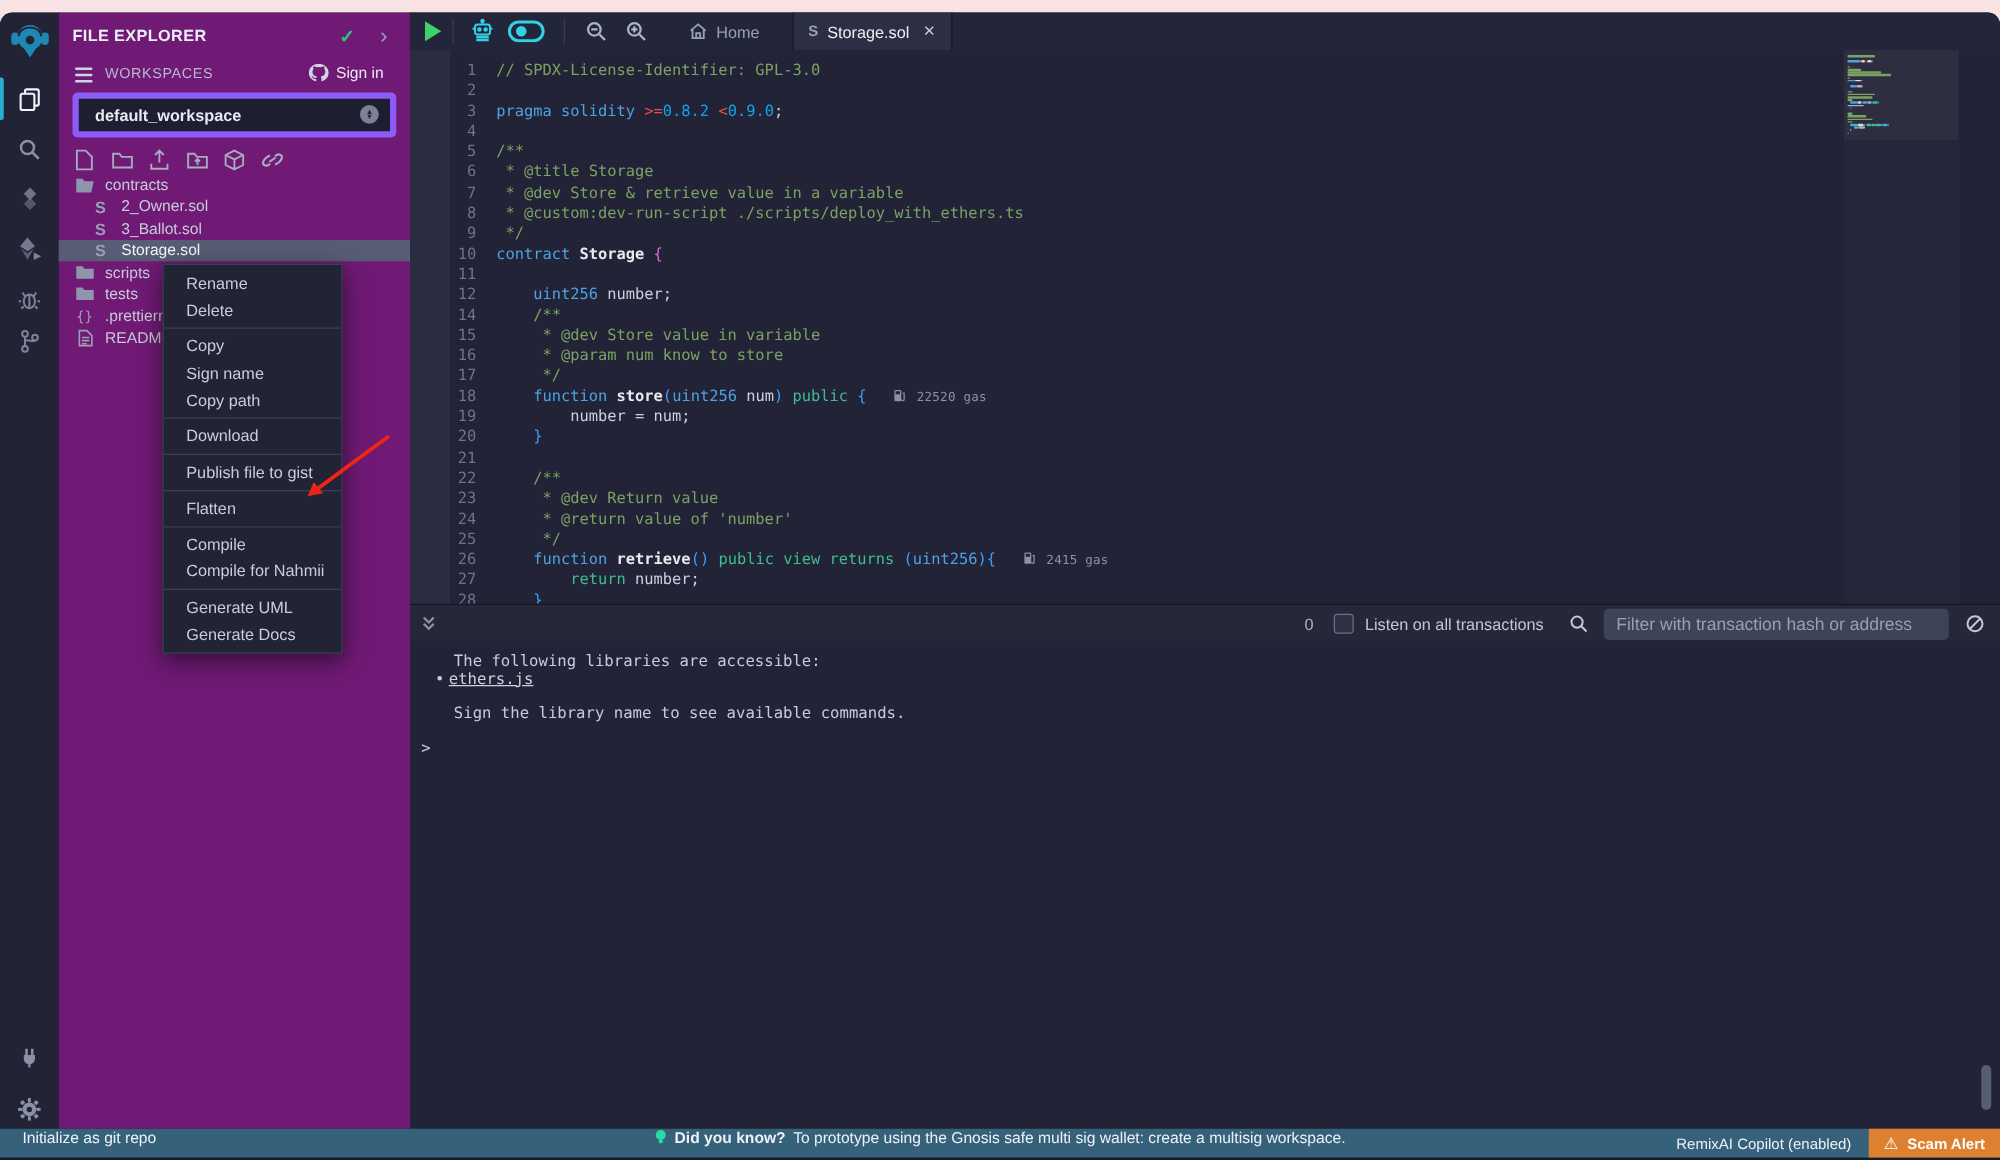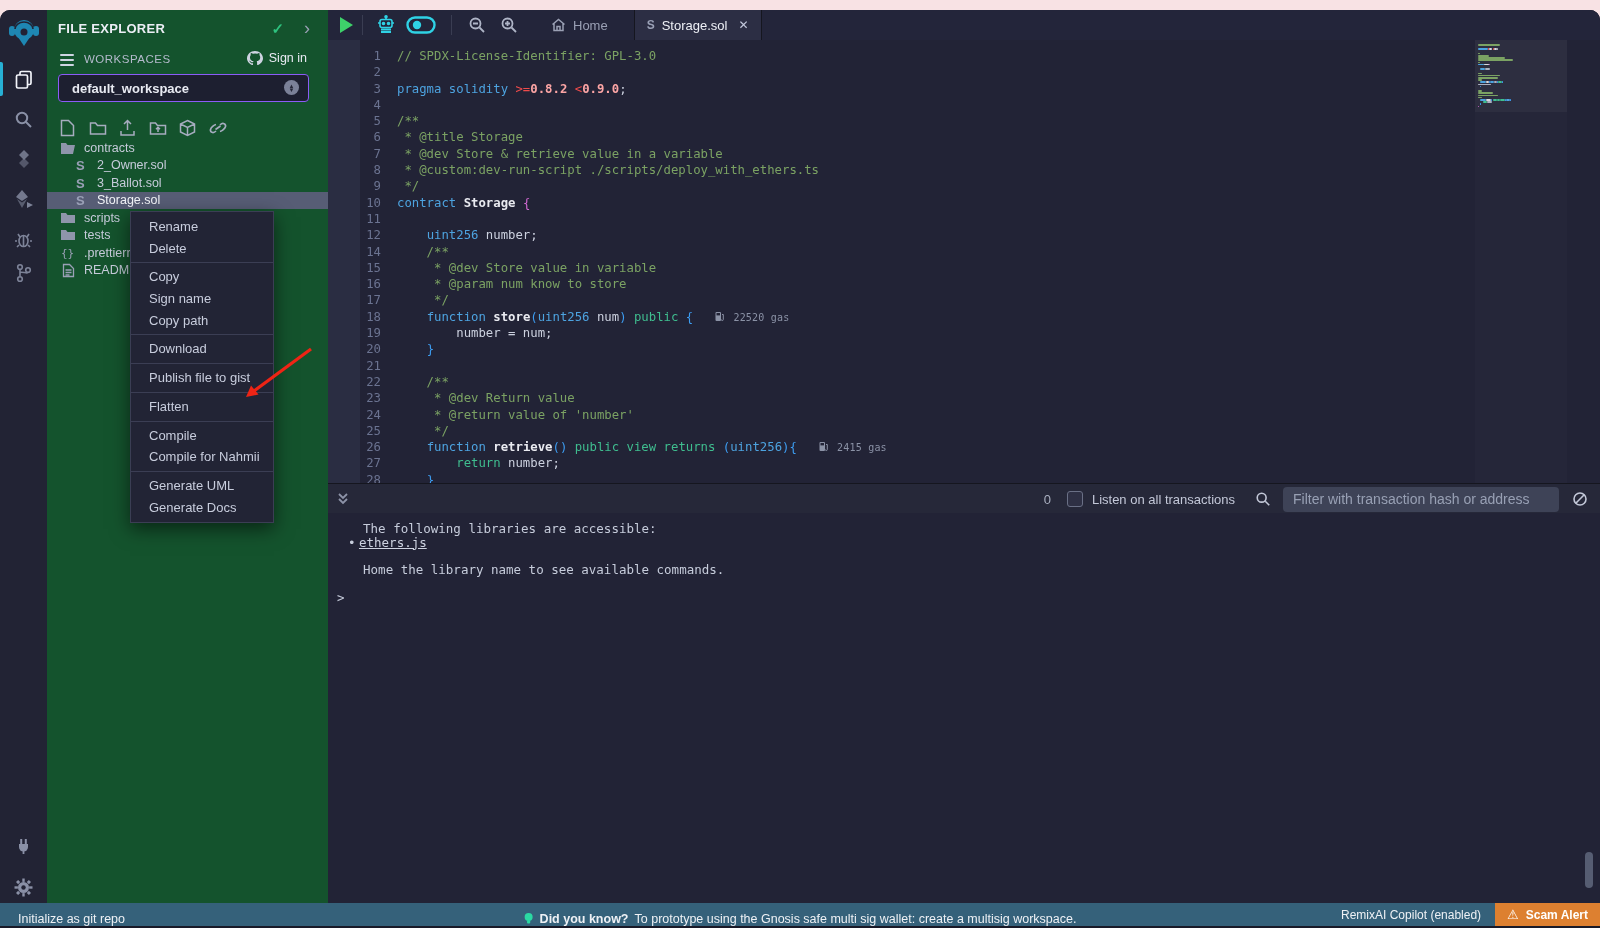--- a/index.html
+++ b/index.html
@@ -4,31 +4,31 @@
 <style>
   html,body{margin:0;padding:0;}
   body{width:1600px;height:928px;position:relative;background:#f8e2e4;font-family:"Liberation Sans",sans-serif;overflow:hidden;
        -webkit-font-smoothing:antialiased;}
   .app{position:absolute;top:10px;left:0;right:0;bottom:0;background:#191a28;border-radius:10px 10px 0 0;overflow:hidden;}
   
   .iconbar{position:absolute;top:0;left:0;width:47px;bottom:25px;background:#222334;border-right:1px solid #15161f;}
   .ib-icon{position:absolute;left:0;width:47px;height:34px;display:flex;align-items:center;justify-content:center;color:#8a90a6;}
   .ib-active-ind{position:absolute;left:0;top:52px;width:3px;height:34px;background:#27b0d4;border-radius:0 2px 2px 0;}
   
-  .sidepanel{position:absolute;top:0;left:47px;width:281px;bottom:25px;background:#14532d;border-right:1px solid #15161f;}
+  .sidepanel{position:absolute;top:0;left:47px;width:281px;bottom:25px;background:#701a75;border-right:1px solid #15161f;}
   .sp-header{position:absolute;top:8px;left:0;right:0;height:24px;}
   .sp-title{position:absolute;left:11px;top:3px;font-size:13px;font-weight:bold;color:#eceef5;letter-spacing:.3px;}
   .sp-check{position:absolute;right:44px;top:2px;color:#2ec27e;font-size:15px;font-weight:bold;}
   .sp-chev{position:absolute;right:18px;top:0px;color:#9aa0b4;font-size:18px;}
   .ws-row{position:absolute;top:40px;left:0;right:0;height:20px;}
   .hamburger{position:absolute;left:13px;top:4px;width:14px;}
   .hamburger div{height:2px;background:#cfd4e2;margin-bottom:3px;border-radius:1px;}
   .ws-label{position:absolute;left:37px;top:3px;font-size:11.5px;color:#b4bacc;letter-spacing:.5px;}
   .signin{position:absolute;right:21px;top:1px;display:flex;align-items:center;gap:6px;color:#e8eaf2;font-size:12.5px;cursor:pointer;}
-  .ws-select{position:absolute;top:64px;left:11px;width:249px;height:26px;background:#1d1f30;border:1px solid #8b5cf6;border-radius:4px;display:flex;align-items:center;}
+  .ws-select{position:absolute;top:64px;left:11px;width:249px;height:26px;background:#1d1f30;border:5px solid #8b5cf6;border-radius:4px;display:flex;align-items:center;}
   .ws-select .txt{margin-left:13px;font-size:13px;font-weight:600;color:#e8eaf2;}
   .ws-caret{position:absolute;right:9px;top:5px;width:15px;height:15px;border-radius:50%;background:#7b8198;display:flex;flex-direction:column;align-items:center;justify-content:center;line-height:4px;}
   .ws-caret span{font-size:6px;color:#252737;}
   .sp-tools{position:absolute;top:108px;left:11px;display:flex;gap:11px;color:#a6acbf;}
   .sp-tools .ti{width:19px;height:19px;display:flex;align-items:center;justify-content:center;}
   
   .tree{position:absolute;top:129px;left:0;right:0;}
   .trow{height:17.5px;display:flex;align-items:center;font-size:12.5px;color:#c6cbda;white-space:nowrap;cursor:pointer;}
   .trow .ticon{width:16px;height:16px;display:flex;align-items:center;justify-content:center;margin-right:8px;flex:0 0 16px;color:#8f95ab;}
   .trow.sel{background:#575d75;color:#f2f4f8;}
@@ -46,21 +46,21 @@
   .tab.active{background:#2c2e44;border-left:1px solid #15161f;border-right:1px solid #15161f;color:#eef0f6;}
   .tab .x{color:#c5cade;font-size:12px;margin-left:4px;}
   
   .editor{position:absolute;top:30px;left:0;right:0;bottom:185px;background:#222336;overflow:hidden;}
   .gutterband{position:absolute;left:0;top:0;bottom:0;width:32px;background:#2a2d42;}
   .codewrap{position:absolute;left:0;top:8px;right:0;font-family:"DejaVu Sans Mono",monospace;font-size:12.3px;}
   .cl{height:16.3px;line-height:16.3px;white-space:pre;}
   .ln{display:inline-block;width:53px;text-align:right;color:#6b7391;padding-right:0;}
   .ct{margin-left:16px;text-align:right;}
   .c-com{color:#7ba263}.c-kw{color:#4da3e0}.c-kw2{color:#3fbd8f}
-  .c-decl{color:#e9eaf0;font-weight:bold}.c-num{color:#fca5a5;font-weight:bold}
+  .c-decl{color:#e9eaf0;font-weight:bold}.c-num{color:#0ea5e9;font-weight:normal}
   .c-op{color:#ef4b4b}.c-pl{color:#ccd1df}.c-b1{color:#d56ad5}.c-b2{color:#3d9df2}
   .gas{color:#8b92a6;font-size:10px;margin-left:22px;letter-spacing:.2px;}
   .gas svg{vertical-align:-1px;margin-right:3px;}
   .minimap{position:absolute;top:0;right:33px;width:92px;bottom:0;background:rgba(255,255,255,0.015);}
   .minimap .mslider{position:absolute;left:0;right:0;top:0;height:72px;background:rgba(255,255,255,0.04);}
   .mbar{position:absolute;height:1.5px;border-radius:1px;}
   
   .termbar{position:absolute;left:0;right:0;top:473px;height:30px;background:#262839;border-top:1px solid #15161f;display:flex;align-items:center;}
   .term-right{margin-left:auto;display:flex;align-items:center;padding-right:12px;}
   .badge0{color:#aab0c0;font-size:13px;margin-right:16px;}
@@ -69,21 +69,21 @@
   .filterinput{width:256px;height:25px;background:#3e4357;border:none;border-radius:4px;color:#e6e9f2;font-size:14px;padding:0 10px;margin-left:12px;margin-right:13px;}
   .filterinput::placeholder{color:#98a0b4;}
   .termbody{position:absolute;left:0;right:0;top:503px;bottom:0;background:#222336;font-family:"DejaVu Sans Mono",monospace;font-size:12.5px;color:#c6ccdb;}
   .tline{height:13.6px;line-height:13.6px;white-space:pre;padding-left:20px;}
   .tline .bullet{display:inline-block;width:11px;color:#c6ccdb;}
   .tline a{color:#cdd2e0;text-decoration:underline;}
   .tline .it{font-style:italic;}
   .prompt{margin-top:14px;padding-left:9px;color:#c6ccdb;}
   .term-scroll{position:absolute;right:7px;bottom:15px;width:8px;height:36px;border-radius:4px;background:#565d72;}
   
-  .statusbar{position:absolute;left:0;right:0;bottom:2px;height:23px;background:#35617a;display:flex;align-items:flex-end;font-size:12.5px;color:#eef1f5;}
+  .statusbar{position:absolute;left:0;right:0;bottom:2px;height:23px;background:#35617a;display:flex;align-items:flex-start;font-size:12.5px;color:#eef1f5;}
   .sb-left{margin-left:18px;cursor:pointer;}
   .sb-hint{position:absolute;left:50%;transform:translateX(-50%);display:flex;align-items:center;gap:6px;white-space:nowrap;}
   .sb-hint b{font-weight:bold;}
   .sb-right{margin-left:auto;display:flex;align-items:center;height:100%;}
   .copilot{margin-right:14px;font-size:12px;}
   .scam{height:100%;background:#dd8030;display:flex;align-items:center;gap:7px;padding:0 12px;font-size:12px;font-weight:bold;color:#fff;cursor:pointer;}
   .scam .tri{font-size:13px;font-weight:normal;}
   .arrow-overlay{position:absolute;top:0;left:0;width:1600px;height:928px;pointer-events:none;z-index:60;}
   svg{display:block;}
 </style>
@@ -486,21 +486,21 @@
           </svg>
         </span>
       </div>
     </div>
 
     <div class="termbody">
       <div id="term-lines" style="padding-top:9px;">
           <div class="tline"><span>  The following libraries are accessible:</span></div>
           <div class="tline"><span class="bullet">•</span><a href="#">ethers.js</a></div>
           <div class="tline"></div>
-          <div class="tline"><span>  Home the library name to see available commands.</span></div>
+          <div class="tline"><span>  Sign the library name to see available commands.</span></div>
         </div>
       <div class="prompt">&gt;</div>
       <div class="term-scroll"></div>
     </div>
   </div>
 
   <div class="statusbar">
     <span class="sb-left">Initialize as git repo</span>
     <span class="sb-hint">
       <svg width="10" height="14" viewBox="0 0 10 14">

